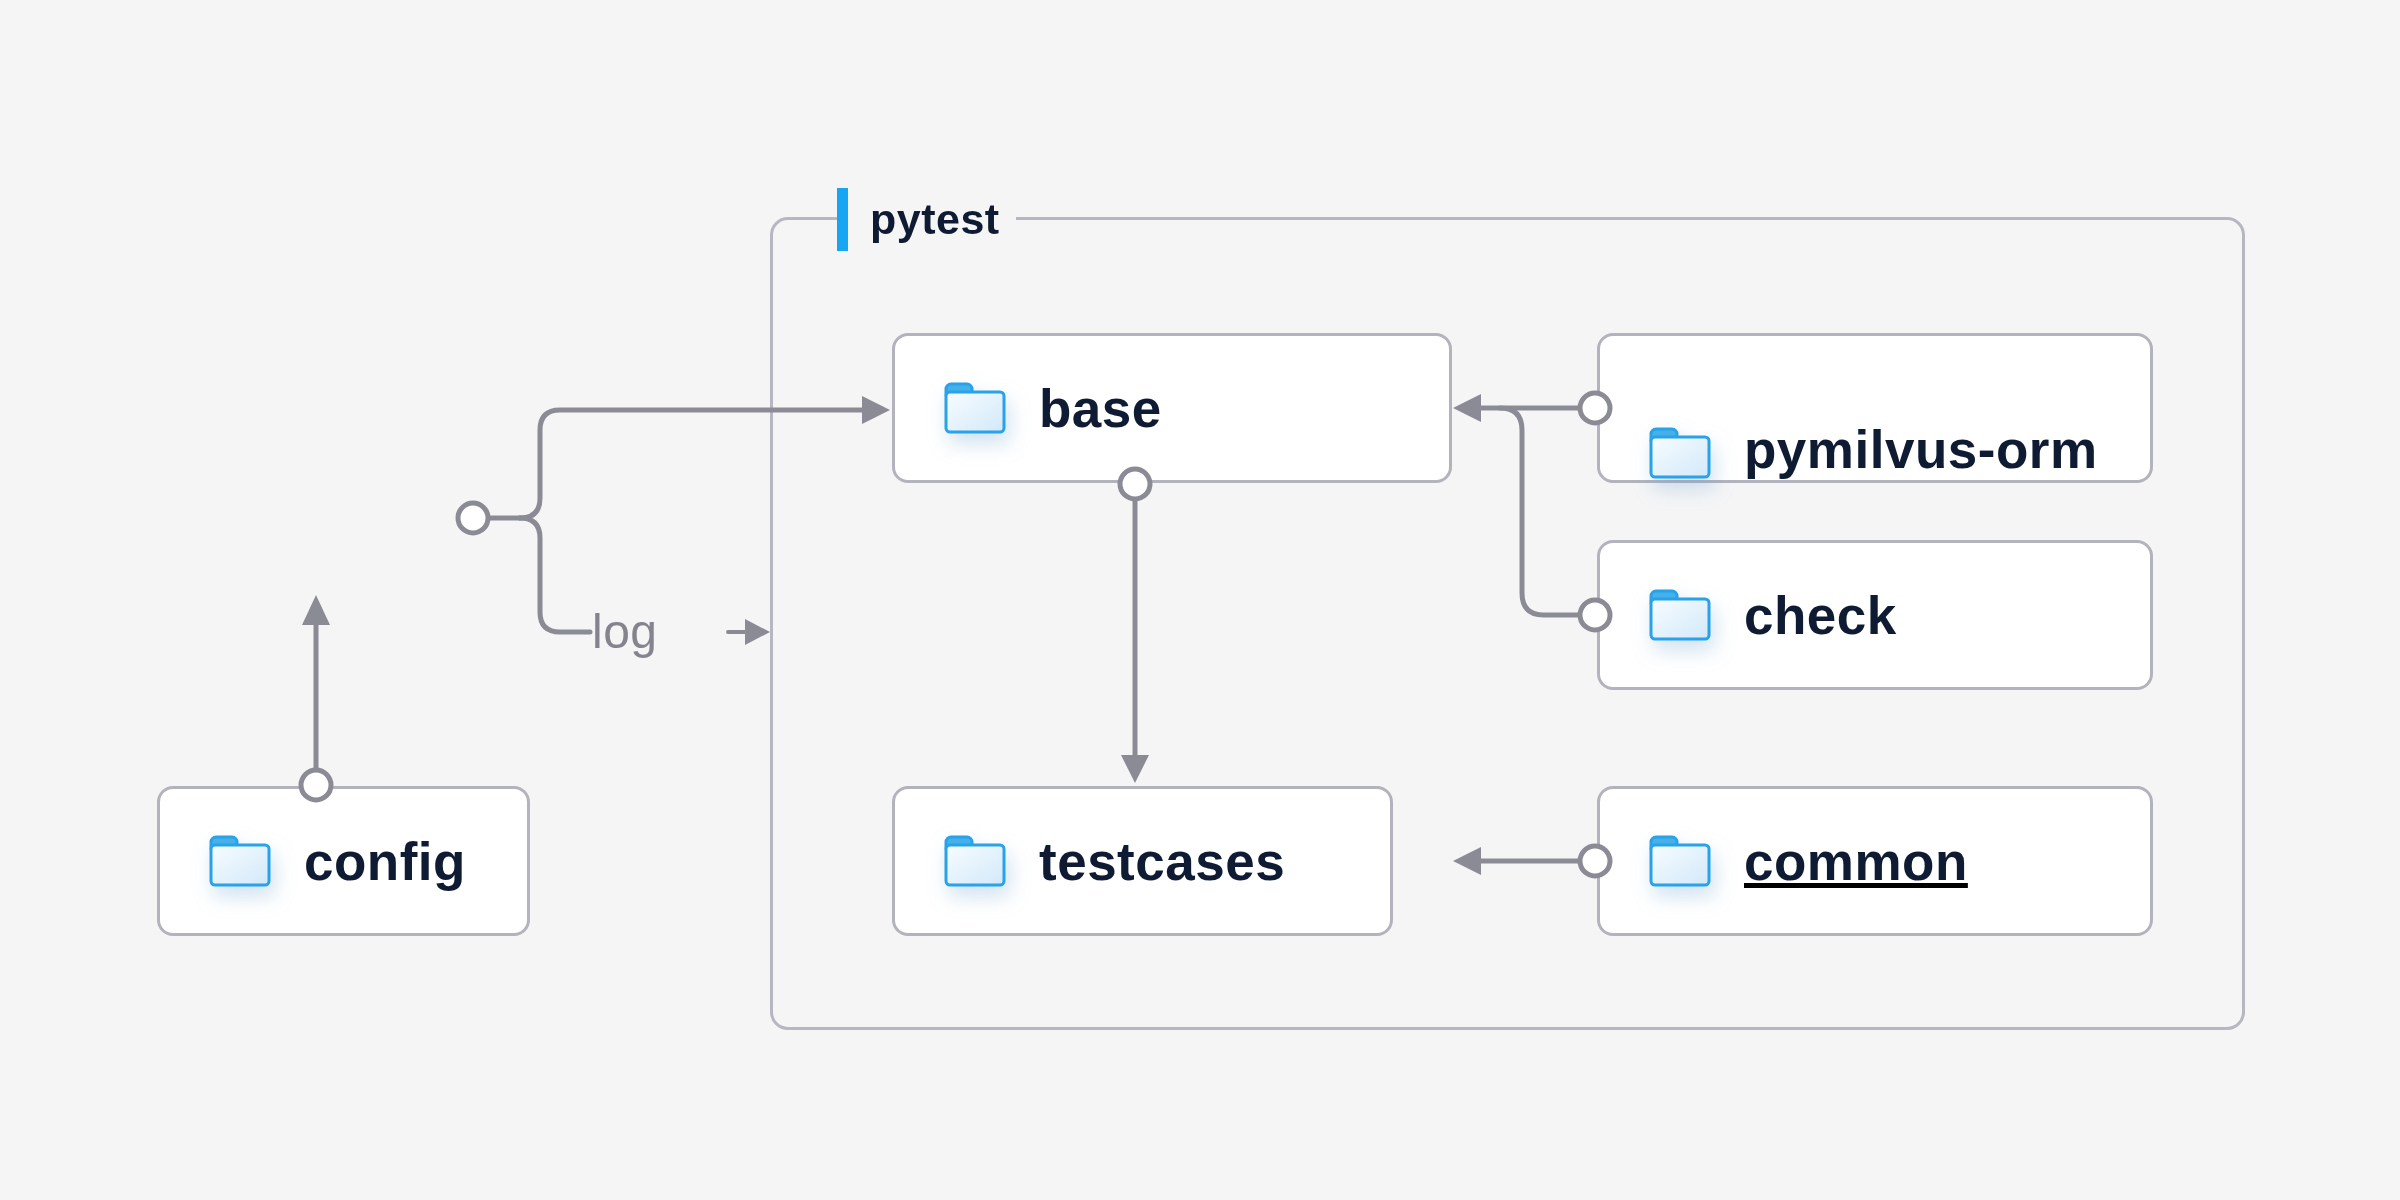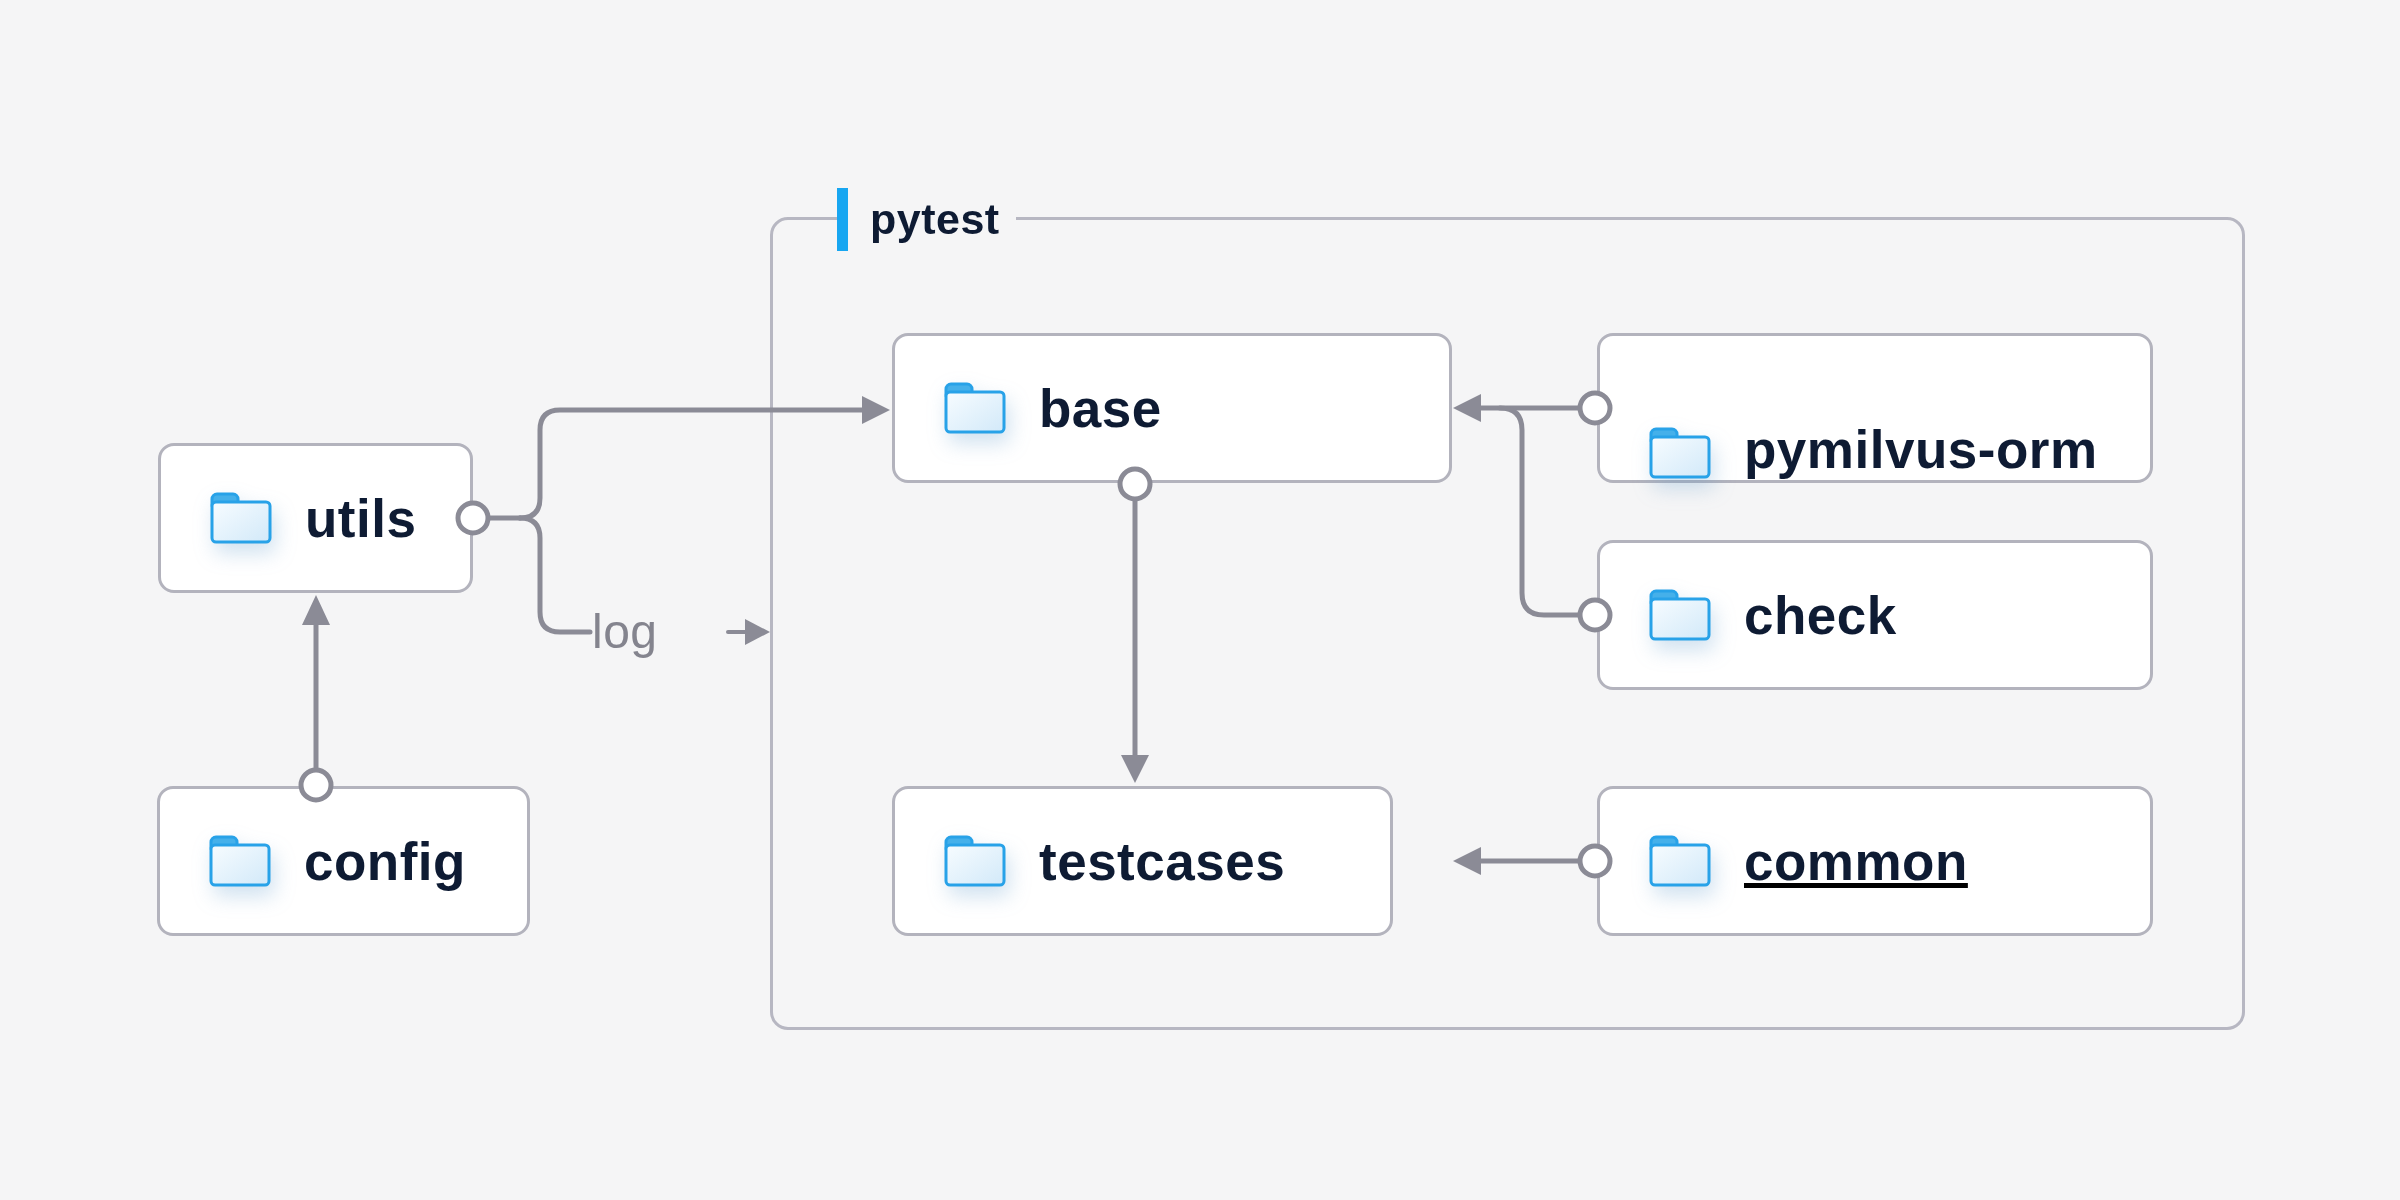--- a/index.html
+++ b/index.html
@@ -76,27 +76,20 @@
 
 <div class="canvas">
 
   <div class="group-container" style="left:770px;top:217px;width:1475px;height:813px;">
     <div class="group-label">
       <span class="accent-bar"></span>
       <span class="group-label-text">pytest</span>
     </div>
   </div>
 
-  <div class="node" style="left:158px;top:443px;width:315px;height:150px;">
-    <svg class="folder-svg" viewBox="0 0 64 54">
-      <rect class="folder-tab" x="3" y="3" width="26" height="16" rx="5"></rect>
-      <rect class="folder-body" x="3" y="11" width="58" height="40" rx="4"></rect>
-    </svg>
-    <span class="node-label">utils</span>
-  </div>
 
   <div class="node" style="left:157px;top:786px;width:373px;height:150px;">
     <svg class="folder-svg" viewBox="0 0 64 54">
       <rect class="folder-tab" x="3" y="3" width="26" height="16" rx="5"></rect>
       <rect class="folder-body" x="3" y="11" width="58" height="40" rx="4"></rect>
     </svg>
     <span class="node-label">config</span>
   </div>
 
   <div class="node" style="left:892px;top:333px;width:560px;height:150px;">

